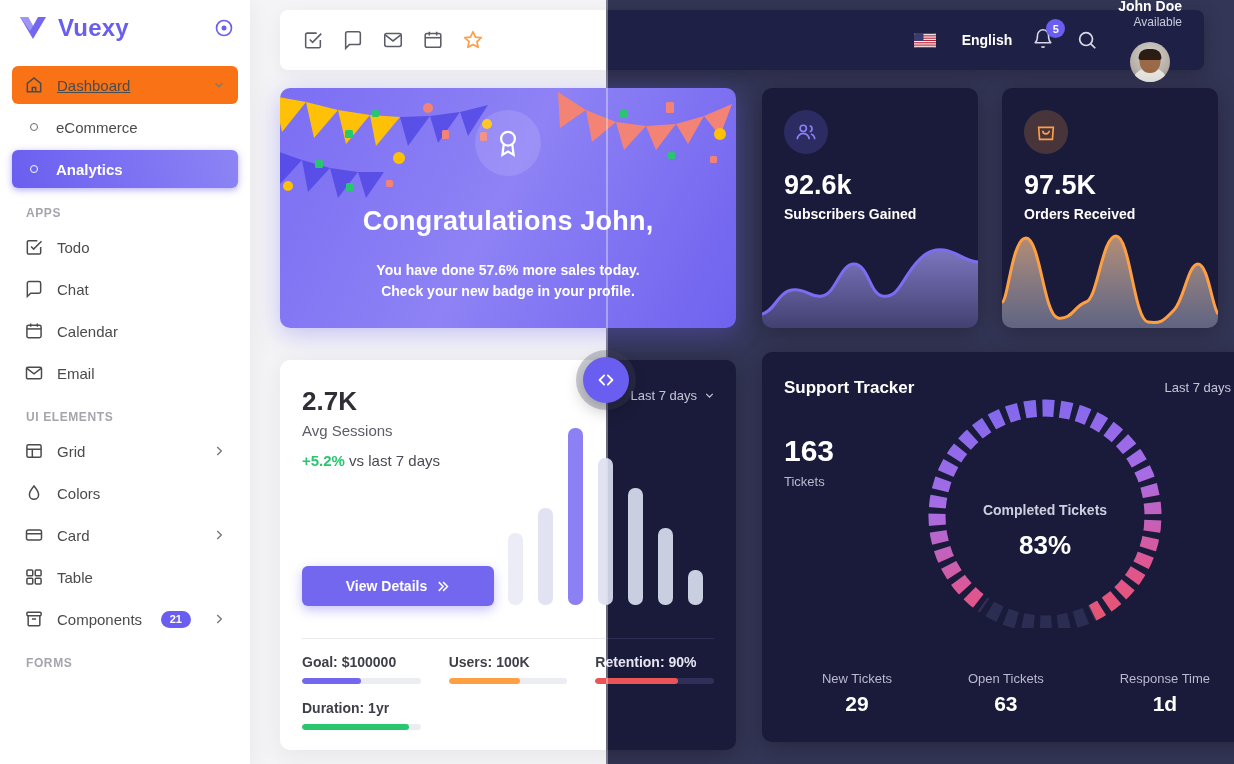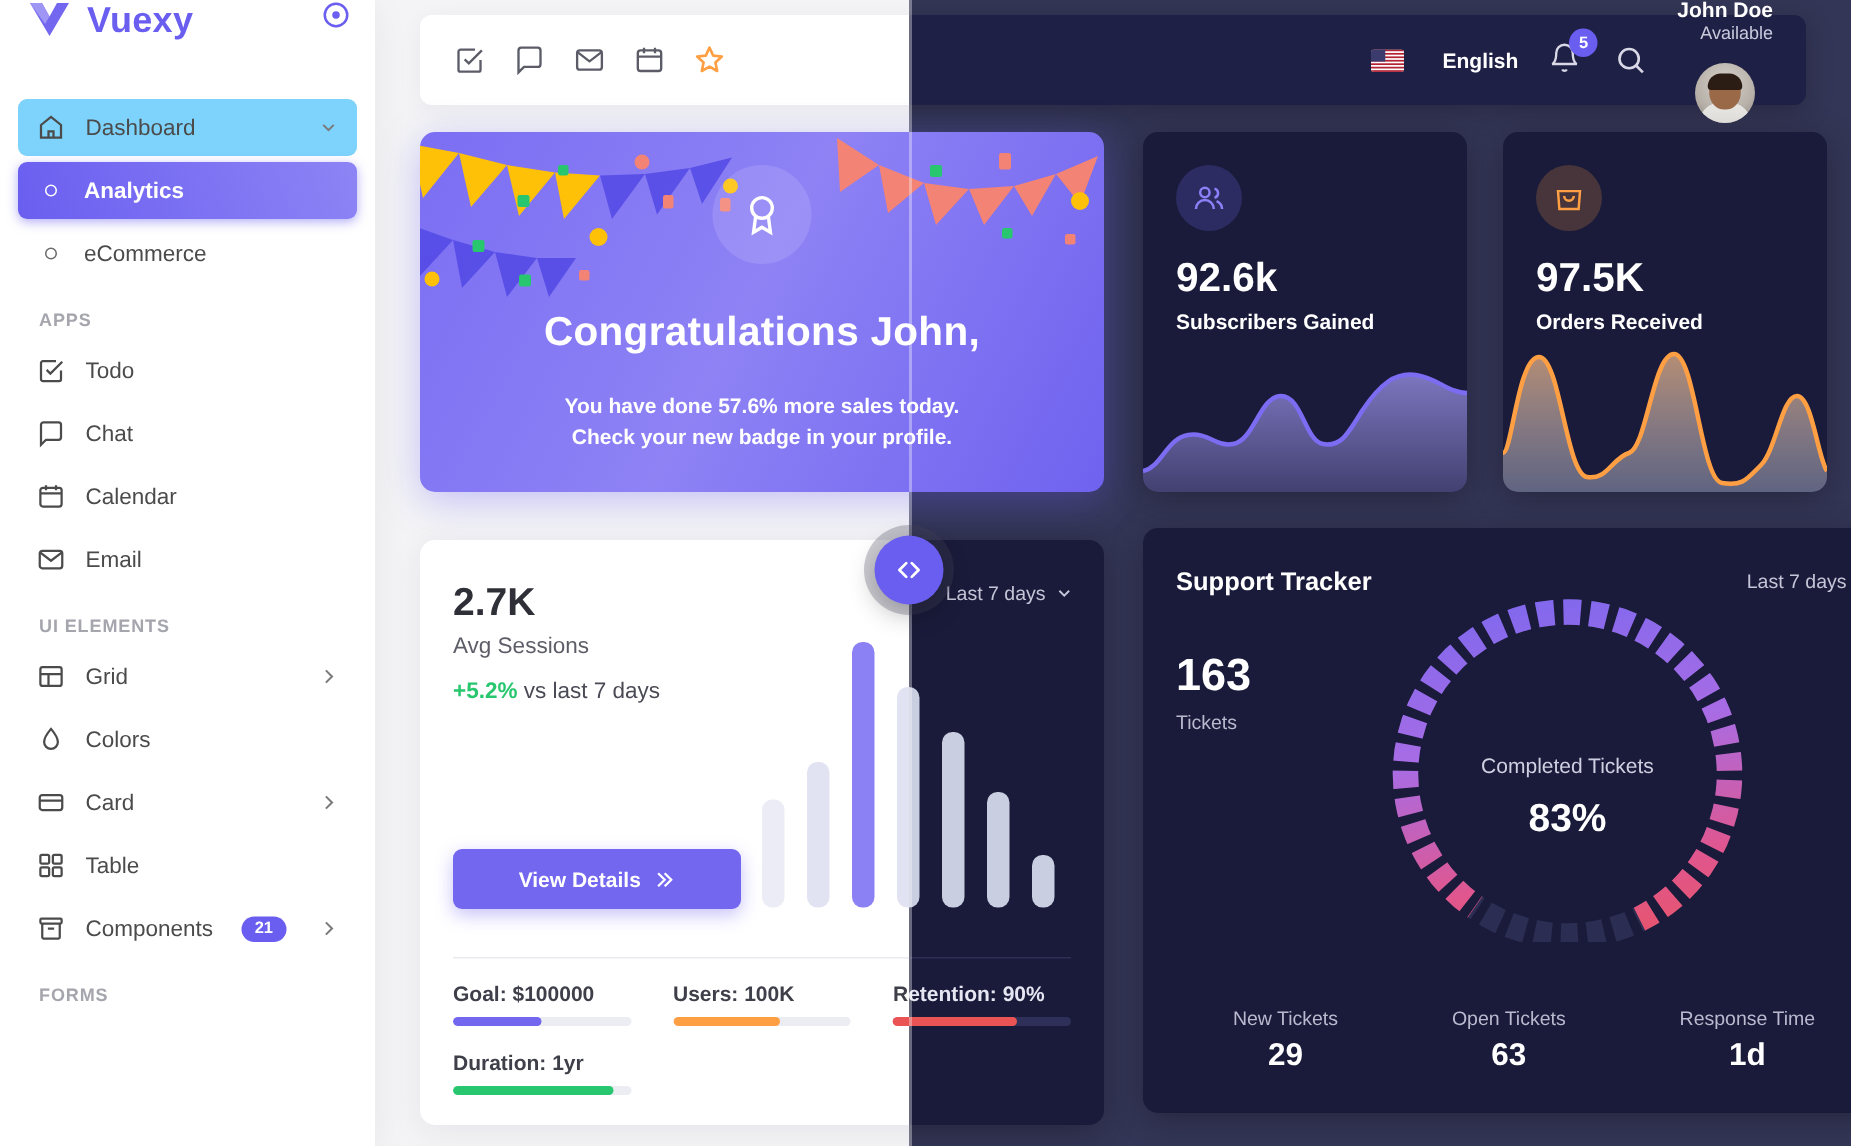--- a/index.html
+++ b/index.html
@@ -13,35 +13,35 @@
 
   
   .sidebar {
     position: absolute; left: 0; top: 0;
     width: 250px; height: 764px;
     background: #fff;
     box-shadow: 0 4px 24px rgba(0,0,0,.06);
     z-index: 40;
     overflow: hidden;
   }
-  .brand { display: flex; align-items: flex-start; height: 56px; padding: 0 16px 0 18px; }
+  .brand { display: flex; align-items: center; height: 56px; padding: 0 16px 0 18px; }
   .brand-logo { width: 30px; height: 26px; margin-right: 10px; }
   .brand-name {
     font-size: 24px; font-weight: 700; color: #6a5ef0; letter-spacing: .2px;
   }
   .brand-pin { margin-left: auto; width: 20px; height: 20px; color: #6a5ef0; }
 
   .nav { padding: 10px 12px 0 12px; }
   .nav-item {
     display: flex; align-items: center; gap: 13px;
     height: 38px; padding: 0 12px; border-radius: 6px;
     color: #4b4b4b; font-size: 15px; font-weight: 500;
     margin-bottom: 4px; cursor: pointer; position: relative;
   }
-  .nav-item.group-head { background: #7dd3fc; }
+  .nav-item.group-head { background: #f97316; text-decoration: underline; }
   .nav-item.active {
     background: linear-gradient(72deg, #6a5ef0, #8d84f5);
     color: #fff; font-weight: 700;
     box-shadow: 0 2px 7px 0 rgba(106,94,240,.5);
   }
   .nav-icon { width: 20px; height: 20px; flex: 0 0 20px; display: block; }
   .nav-label { white-space: nowrap; }
   .nav-chevron { margin-left: auto; width: 14px; height: 14px; color: #7a7a7a; }
   .nav-dot {
     width: 8px; height: 8px; border-radius: 50%;
@@ -223,21 +223,21 @@
   .theme-light .sup-title { color: #2f2f38; }
   .theme-dark  .sup-title { color: #fff; }
   .sup-value { position: absolute; left: 22px; top: 82px; font-size: 30px; font-weight: 700; }
   .sup-sub   { position: absolute; left: 22px; top: 122px; font-size: 13px; }
   .theme-light .sup-value { color: #2f2f38; }
   .theme-light .sup-sub { color: #7b7b88; }
   .theme-dark  .sup-value { color: #fff; }
   .theme-dark  .sup-sub { color: #b9b9cf; }
   .gauge { position: absolute; left: 138px; top: 26px; width: 290px; height: 250px; }
   .gauge-cap { position: absolute; left: 138px; top: 150px; width: 290px; text-align: center;
-    font-size: 14px; font-weight: 400; }
+    font-size: 14px; font-weight: 700; }
   .gauge-pct { position: absolute; left: 138px; top: 178px; width: 290px; text-align: center;
     font-size: 26px; font-weight: 700; }
   .theme-light .gauge-cap { color: #6e6e7b; }
   .theme-light .gauge-pct { color: #2f2f38; }
   .theme-dark  .gauge-cap { color: #cfcfe2; }
   .theme-dark  .gauge-pct { color: #fff; }
   .sup-foot {
     position: absolute; left: 22px; right: 22px; bottom: 26px;
     display: flex; justify-content: space-around; text-align: center;
   }
@@ -286,28 +286,28 @@
         <svg class="nav-icon" viewBox="0 0 24 24" fill="none" stroke="currentColor" stroke-width="1.8">
           <path d="M4 10 L12 3.5 L20 10 V20 H4 Z"></path>
             <path d="M10 20 v-5 h4 v5"></path>
         </svg>
         <span class="nav-label">Dashboard</span>
         <svg class="nav-chevron" viewBox="0 0 24 24" fill="none" stroke="currentColor" stroke-width="2.4">
             <path d="M6 9 L12 15 L18 9"></path>
           </svg>
       </div>
 
+      <div class="nav-item">
+        <span class="nav-dot"></span>
+        <span class="nav-label nav-sub">eCommerce</span>
+      </div>
+
       <div class="nav-item active">
         <span class="nav-dot"></span>
         <span class="nav-label nav-sub">Analytics</span>
-      </div>
-
-      <div class="nav-item">
-        <span class="nav-dot"></span>
-        <span class="nav-label nav-sub">eCommerce</span>
       </div>
 
       <div class="nav-section">APPS</div>
 
       <div class="nav-item">
         <svg class="nav-icon" viewBox="0 0 24 24" fill="none" stroke="currentColor" stroke-width="1.8">
           <path d="M20 12v7a1.5 1.5 0 0 1-1.5 1.5h-13A1.5 1.5 0 0 1 4 19V6a1.5 1.5 0 0 1 1.5-1.5H16"></path>
             <path d="M8.5 11.5 L11.5 14.5 L21 5"></path>
         </svg>
         <span class="nav-label">Todo</span>

